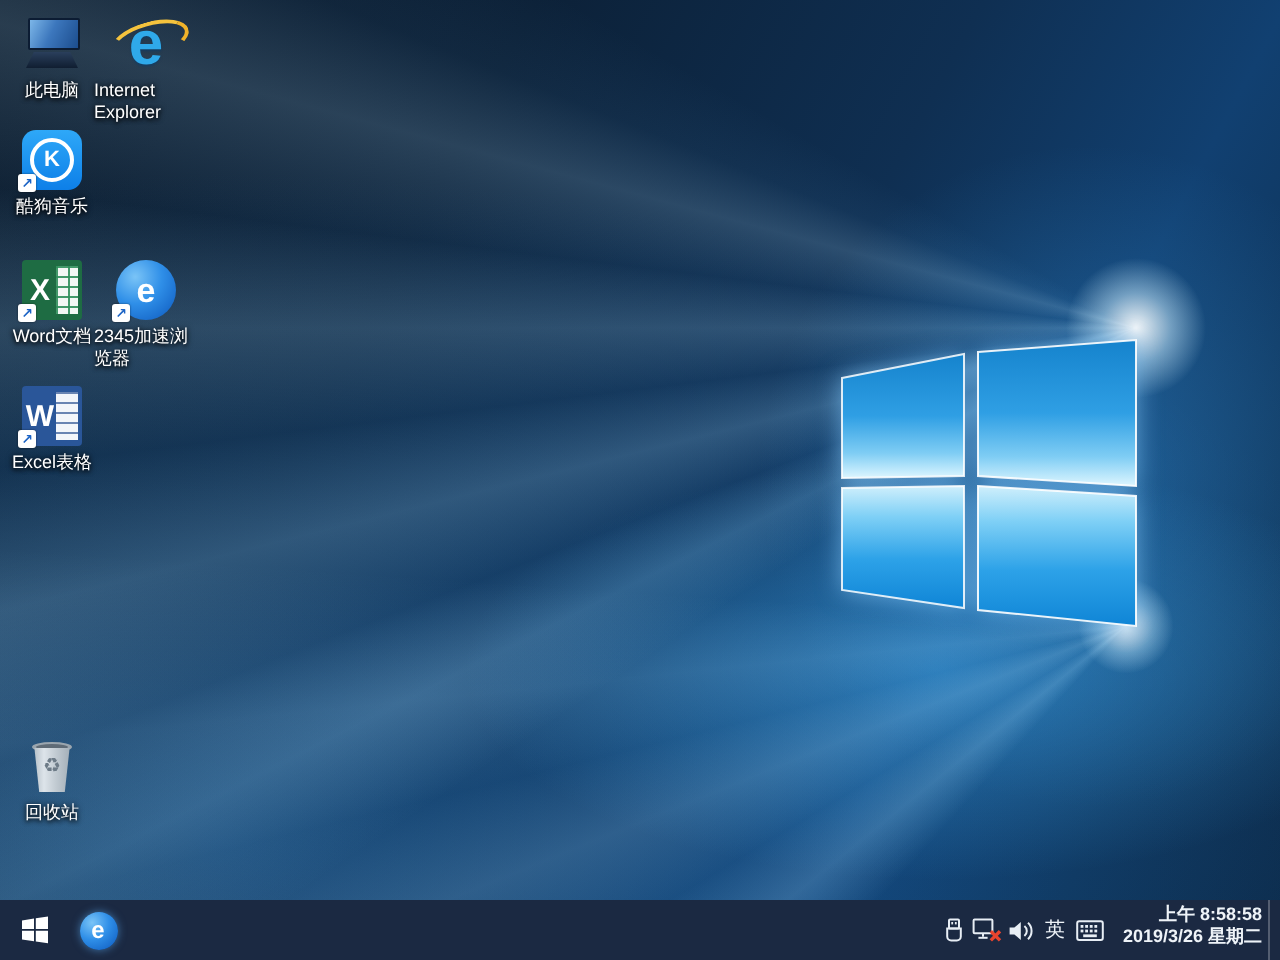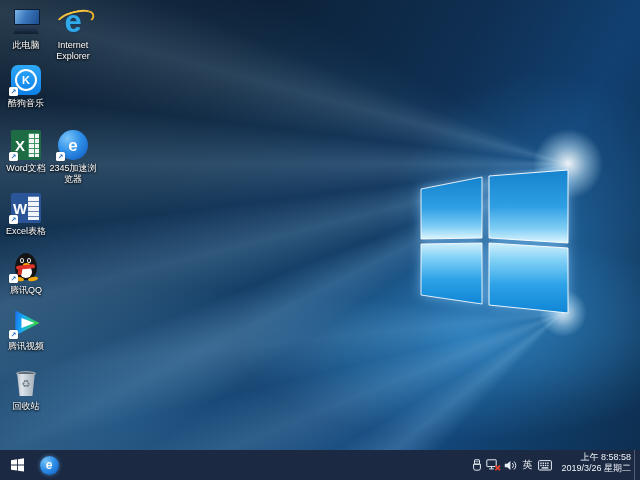--- a/index.html
+++ b/index.html
@@ -24,21 +24,21 @@
       radial-gradient(circle 230px at 545px 238px, rgba(58,156,228,.38), rgba(58,156,228,0) 72%),
       radial-gradient(ellipse 900px 480px at 18% 88%, rgba(28,105,175,.45), rgba(28,105,175,0) 70%),
       linear-gradient(118deg,#0a1828 0%,#0c2138 30%,#0f2f52 55%,#114071 72%,#0e3358 86%,#0c2947 100%);}
   .hero-logo{position:absolute;left:417px;top:166px;filter:drop-shadow(0 0 6px rgba(130,200,250,.65));}
 
   
   .cell{position:absolute;width:52px;display:flex;flex-direction:column;align-items:center;cursor:default;}
   .c1{left:0;} .c2{left:47px;}
   .r1{top:7px;} .r2{top:65px;} .r3{top:130px;} .r4{top:193px;} .r5{top:252px;} .r6{top:308px;} .r7{top:368px;}
   .ibox{position:relative;width:30px;height:30px;margin-bottom:3px;flex:none;}
-  .ilabel{color:#fff;font-size:9px;line-height:10.5px;text-align:center;max-width:52px;
+  .ilabel{color:#fff;font-size:9px;line-height:10.5px;text-align:left;max-width:52px;
           text-shadow:0 1px 2px rgba(0,0,0,.95),0 0 3px rgba(0,0,0,.8);}
   .wrapall{word-break:break-all;}
   .sc{position:absolute;left:-2px;bottom:-1px;width:9px;height:9px;background:#fff;border-radius:1.5px;
       display:flex;align-items:center;justify-content:center;color:#1b63c5;font-size:7px;font-weight:bold;
       box-shadow:0 0 1px rgba(0,0,0,.6);}
 
   
   .pc-screen{position:absolute;left:3px;top:2px;width:24px;height:14px;border:1px solid #0c1c33;border-radius:1px;
              background:linear-gradient(115deg,#7cb6e8 0%,#3c77bd 45%,#1c4d8e 100%);}
   .pc-kbd{position:absolute;left:2px;top:19px;width:26px;height:8px;
@@ -104,21 +104,21 @@
   .taskbar{position:absolute;left:0;bottom:0;width:640px;height:30px;background:#1b2942;display:flex;
            align-items:center;z-index:5;}
   .start-btn{width:34px;height:30px;display:flex;align-items:center;justify-content:center;flex:none;}
   .task-app{width:30px;height:30px;display:flex;align-items:center;justify-content:center;flex:none;}
   .task-e{position:relative;width:19px;height:19px;border-radius:50%;display:flex;align-items:center;
           justify-content:center;background:radial-gradient(circle at 32% 28%,#7ac4f7,#2f8fe8 45%,#1261c4 90%);
           color:#fff;font-weight:bold;font-size:12px;line-height:1;box-shadow:0 0 4px rgba(90,170,240,.6);}
   .tray{margin-left:auto;height:30px;display:flex;align-items:center;}
   .tray-ic{width:15px;height:30px;display:flex;align-items:center;justify-content:center;flex:none;margin:0 1px;}
   .ime{color:#eef3f8;font-size:10px;}
-  .clock{width:74px;margin:0 3px 4px 4px;text-align:right;color:#eef3f8;font-size:9px;line-height:11px;flex:none;}
+  .clock{width:74px;margin:0 3px 4px 4px;text-align:right;color:#eef3f8;font-size:9px;line-height:11px;flex:none;font-weight:bold;}
   .show-desktop{width:5px;height:30px;border-left:1px solid rgba(255,255,255,.25);flex:none;}
 </style>
 </head>
 <body>
 
 <div class="screen">
 
   <div class="wallpaper">
     <svg class="hero-logo" width="152" height="150" viewBox="0 0 152 150">
       <defs>
@@ -196,48 +196,21 @@
     <div class="ibox">
       <div class="office wd">
         <div class="sheet lines"></div>
         <span class="office-letter">W</span>
       </div>
       <span class="sc">↗</span>
     </div>
     <div class="ilabel">Excel表格</div>
   </div>
 
-  <div class="cell c1 r5">
-    <div class="ibox">
-      <div class="qq-body"></div>
-      <div class="qq-belly"></div>
-      <div class="qq-eye l">
-          <span class="qq-pupil"></span>
-        </div>
-      <div class="qq-eye r">
-          <span class="qq-pupil"></span>
-        </div>
-      <div class="qq-beak"></div>
-      <div class="qq-scarf"></div>
-      <div class="qq-tail"></div>
-      <div class="qq-foot l"></div>
-      <div class="qq-foot r"></div>
-      <span class="sc">↗</span>
-    </div>
-    <div class="ilabel">腾讯QQ</div>
-  </div>
-
-  <div class="cell c1 r6">
-    <div class="ibox">
-      <div class="tv-outer"></div>
-      <div class="tv-inner"></div>
-      <span class="sc">↗</span>
-    </div>
-    <div class="ilabel">腾讯视频</div>
-  </div>
+
 
   <div class="cell c1 r7">
     <div class="ibox">
       <div class="bin-rim"></div>
       <div class="bin-rim-in"></div>
       <div class="bin-body"></div>
       <div class="bin-sym">♻</div>
     </div>
     <div class="ilabel">回收站</div>
   </div>

